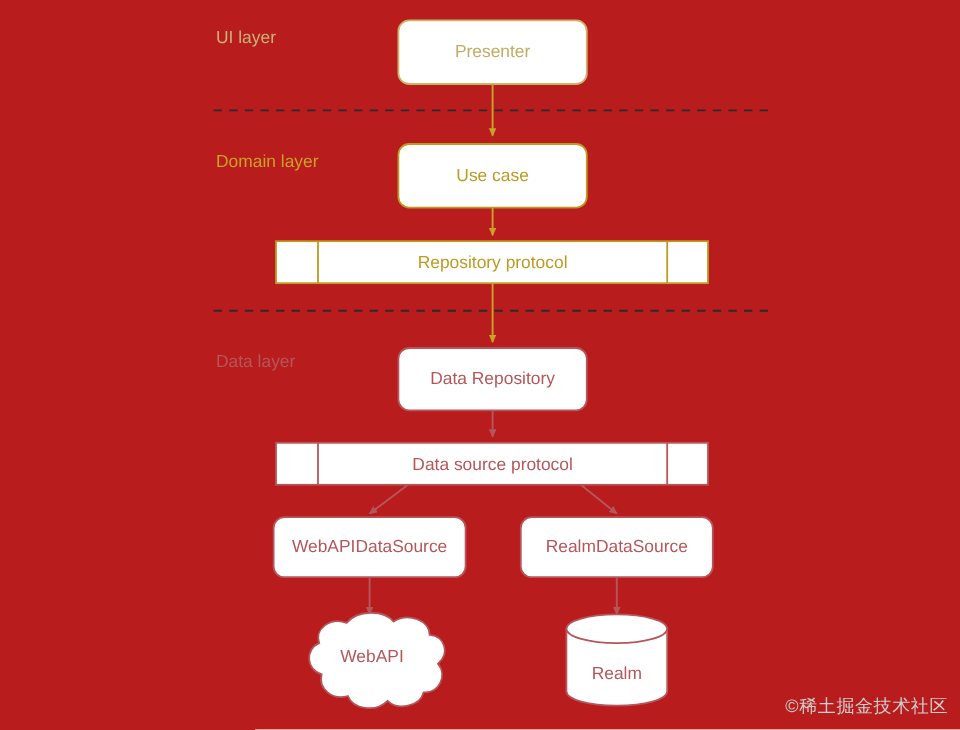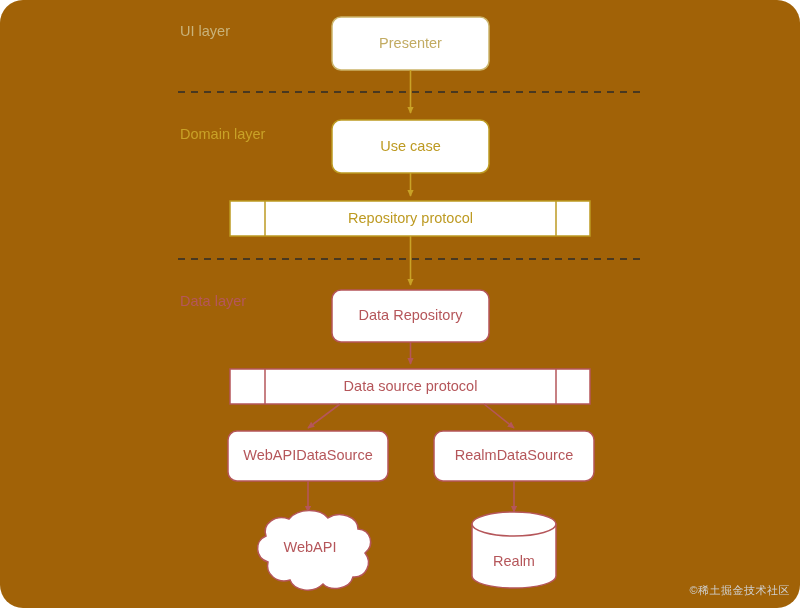--- a/index.html
+++ b/index.html
@@ -4,24 +4,23 @@
 <style>
   html, body {
     margin: 0;
     padding: 0;
     background: #ffffff;
   }
   #canvas {
     position: relative;
     width: 800px;
     height: 608px;
-    background: #a16207;
+    background: #b91c1c;
     font-family: "Liberation Sans", sans-serif;
     overflow: hidden;
-    border-radius: 23px;
   }
   #diagram-svg {
     position: absolute;
     left: 0;
     top: 0;
     width: 800px;
     height: 608px;
   }
   .node-label {
     font-family: "Liberation Sans", sans-serif;
@@ -33,21 +32,21 @@
     font-family: "Liberation Sans", sans-serif;
     font-size: 14.5px;
     text-anchor: start;
     dominant-baseline: middle;
   }
   .watermark {
     position: absolute;
     right: 10px;
     bottom: 10px;
     font-family: "Liberation Sans", sans-serif;
-    font-size: 11px;
+    font-size: 15px;
     color: #cfcfcf;
     letter-spacing: 0.5px;
     user-select: none;
   }
 </style>
 </head>
 <body>
 
 <div id="canvas">
 

